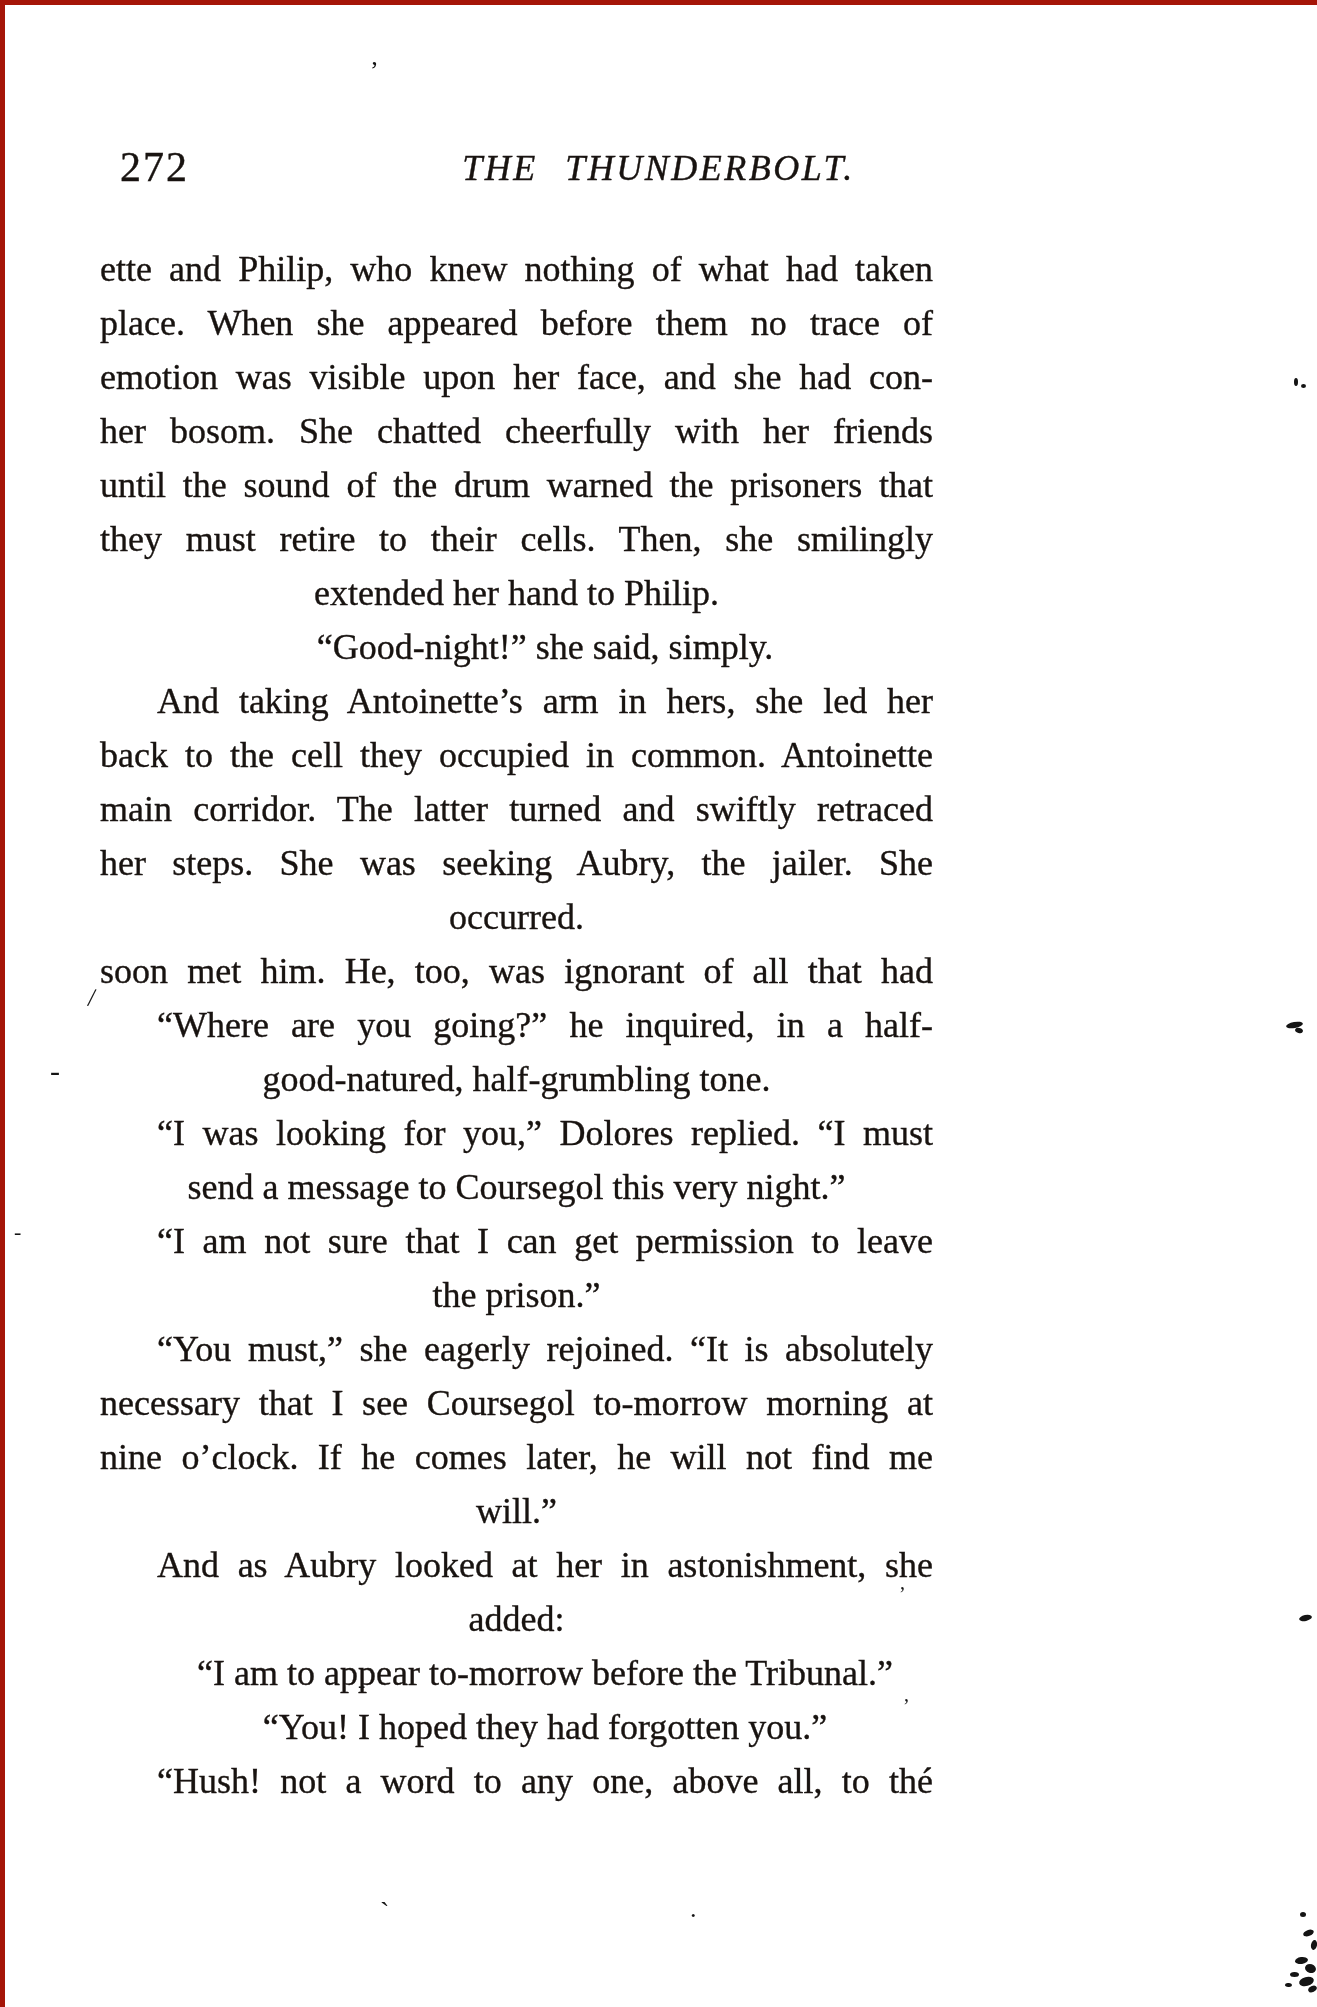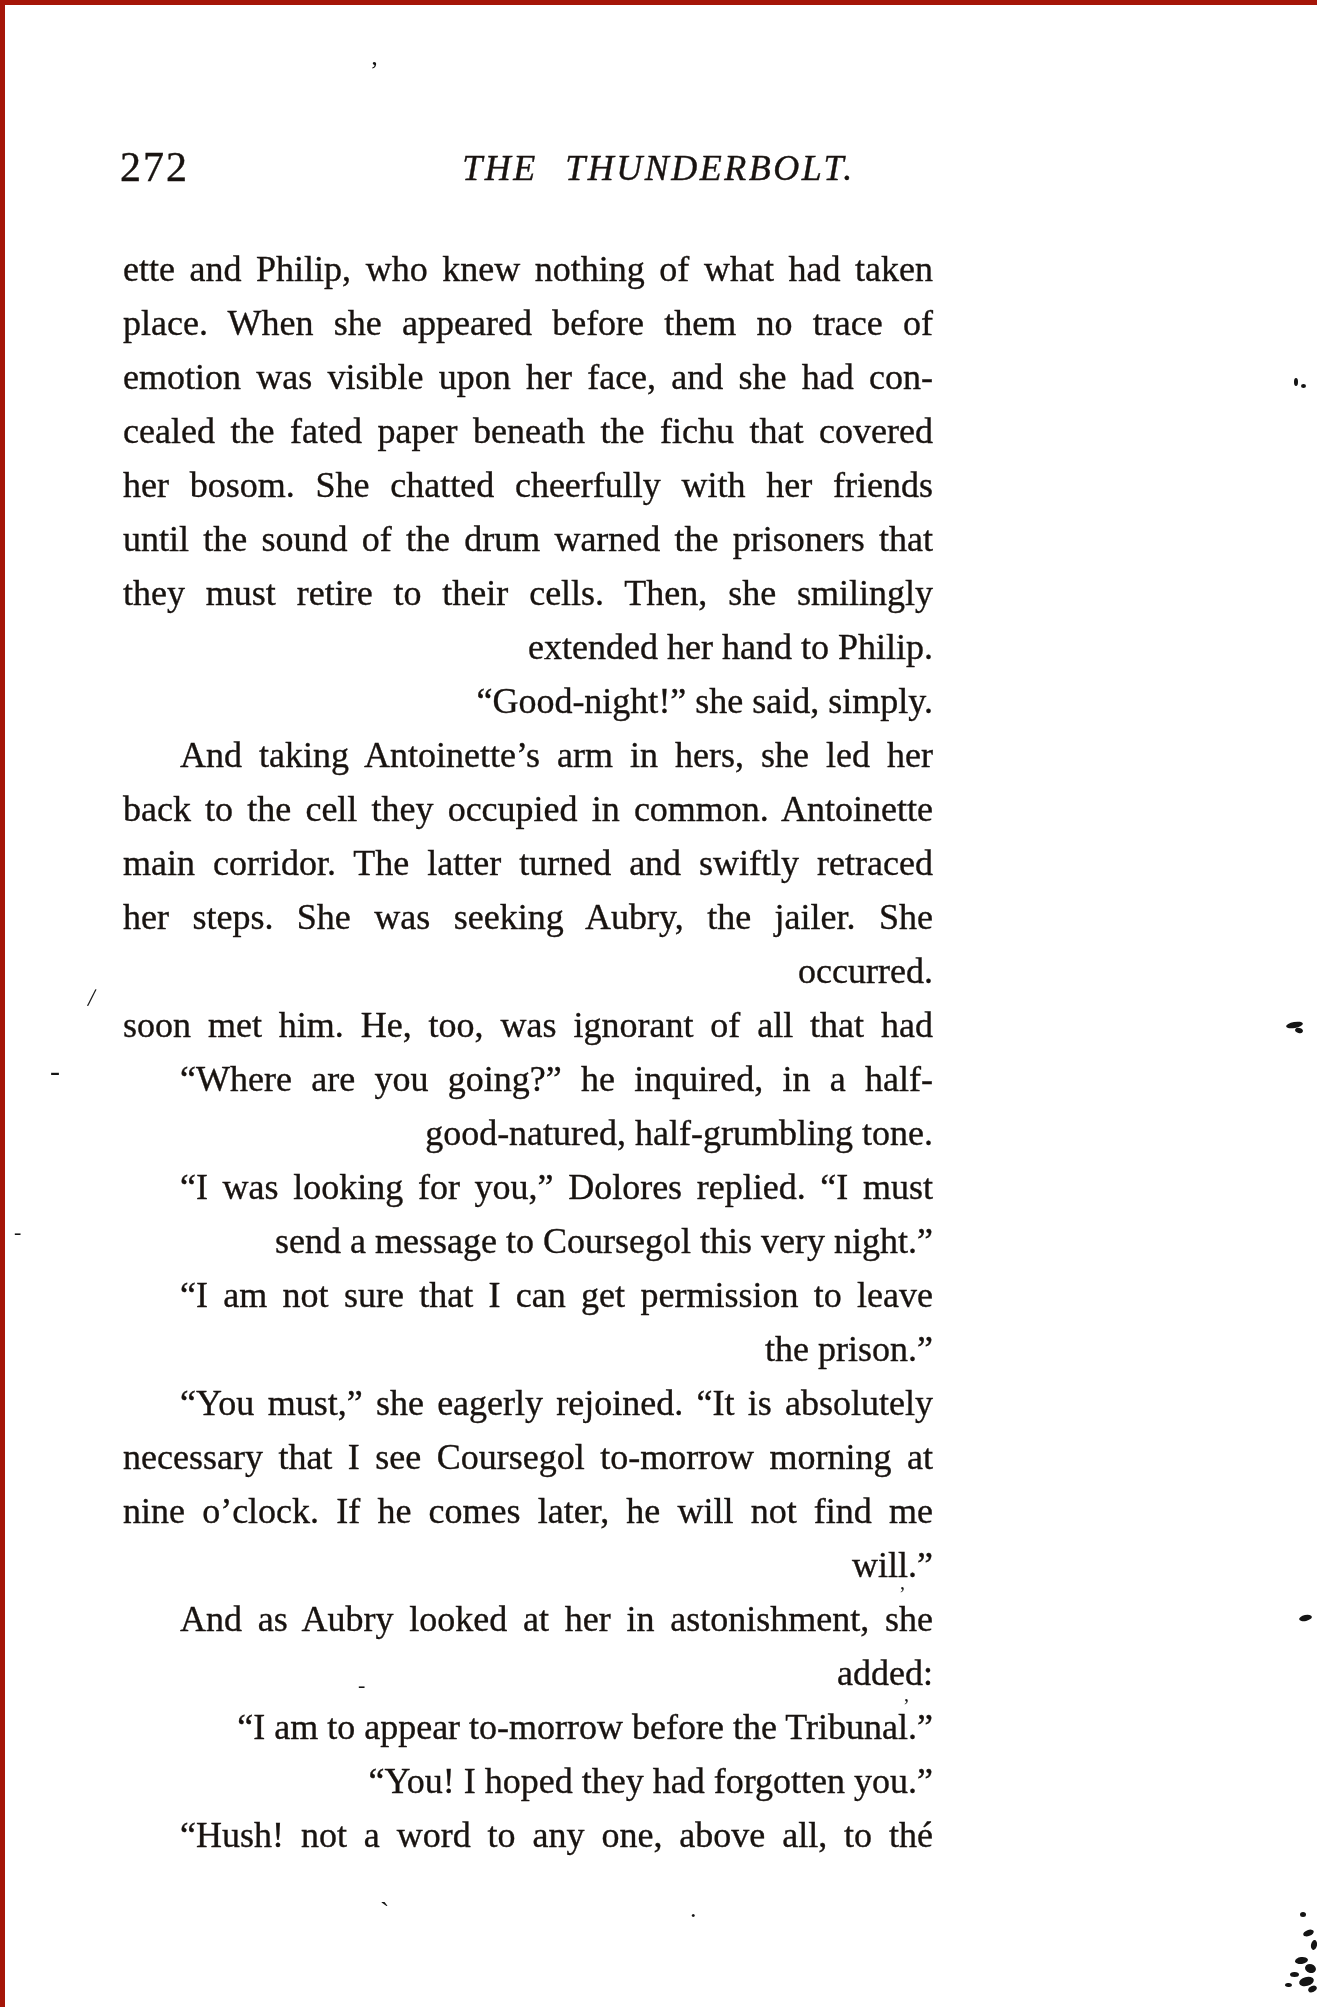--- a/index.html
+++ b/index.html
@@ -44,27 +44,26 @@
     -webkit-text-stroke: 0.4px #181310;
   }
   
   .body-text {
     position: absolute; left: 100px; top: 242px; width: 833px;
     font-size: 36px;
     -webkit-text-stroke: 0.35px #181310;
   }
   .text-line {
     height: 54px; line-height: 54px;
-    text-align: right;
+    text-align: center;
     overflow: visible;
   }
   .text-line.justify {
     text-align: justify;
     text-align-last: justify;
-    margin-left: 23px;
   }
   .text-line.indent {
     padding-left: 57px;
   }
   
   .marks-layer { position: absolute; inset: 0; pointer-events: none; }
   .ink-glyph {
     position: absolute;
     color: #141414;
     line-height: 1;
@@ -86,21 +85,20 @@
 
   <div class="masthead">
     <div class="page-number">272</div>
     <div class="running-header">THE THUNDERBOLT.</div>
   </div>
 
   <div class="body-text" id="body-text">
       <div class="text-line justify">ette and Philip, who knew nothing of what had taken</div>
       <div class="text-line justify">place. When she appeared before them no trace of</div>
       <div class="text-line justify">emotion was visible upon her face, and she had con-</div>
-      <div class="text-line justify">cealed the fated paper beneath the fichu that covered</div>
       <div class="text-line justify">her bosom. She chatted cheerfully with her friends</div>
       <div class="text-line justify">until the sound of the drum warned the prisoners that</div>
       <div class="text-line justify">they must retire to their cells. Then, she smilingly</div>
       <div class="text-line">extended her hand to Philip.</div>
       <div class="text-line indent">“Good-night!” she said, simply.</div>
       <div class="text-line justify indent">And taking Antoinette’s arm in hers, she led her</div>
       <div class="text-line justify">back to the cell they occupied in common. Antoinette</div>
       <div class="text-line justify">main corridor. The latter turned and swiftly retraced</div>
       <div class="text-line justify">her steps. She was seeking Aubry, the jailer. She</div>
       <div class="text-line">occurred.</div>

